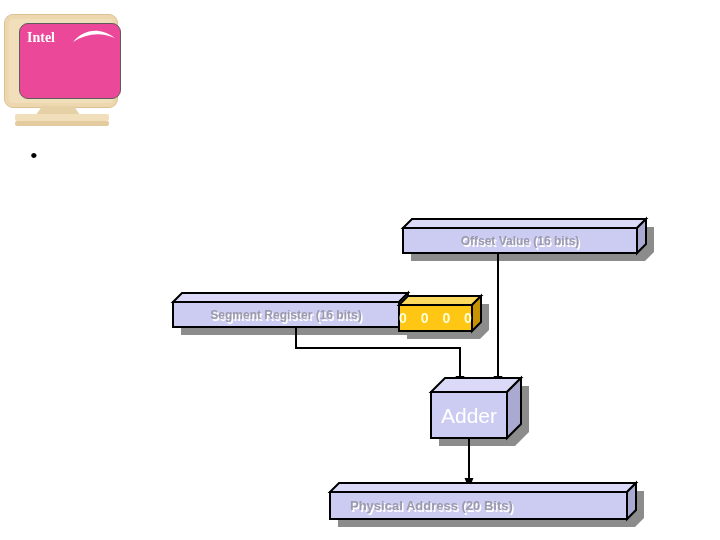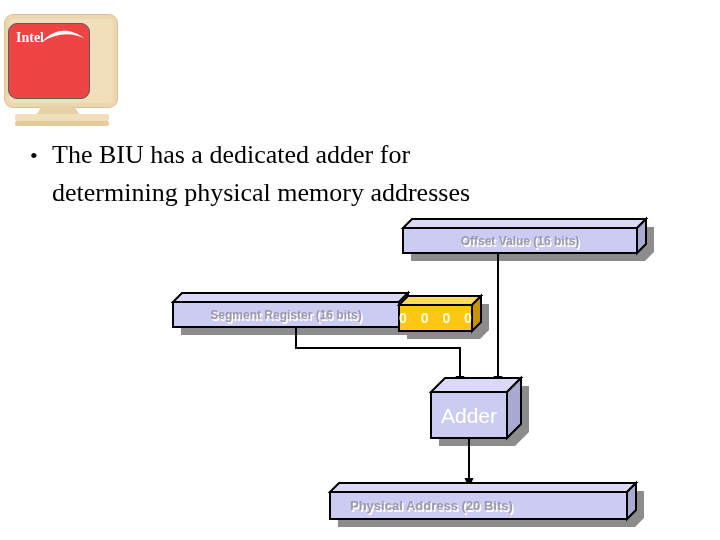--- a/index.html
+++ b/index.html
@@ -4,22 +4,22 @@
 <style>
   html,body{margin:0;padding:0;background:#fff;}
   #slide{position:relative;width:720px;height:540px;background:#ffffff;overflow:hidden;
          font-family:"Liberation Serif","DejaVu Serif",serif;}
 
   
   .monitor{position:absolute;left:0;top:0;width:130px;height:130px;}
   .monitor-case{position:absolute;left:4px;top:14px;width:112px;height:92px;
     background:#f1debb;border:1px solid #dcc094;border-radius:9px;
     box-shadow:inset 0 0 0 4px #ecd7ae;}
-  .monitor-screen{position:absolute;left:3px;top:8px;width:80px;height:74px;
-    background:#ef4444;border:1px solid #5c5c5c;border-radius:9px;}
+  .monitor-screen{position:absolute;left:14px;top:8px;width:80px;height:74px;
+    background:#ec4899;border:1px solid #5c5c5c;border-radius:9px;padding-left:20px;}
   .monitor-brand{position:absolute;left:7px;top:6px;color:#ffffff;
     font-weight:bold;font-size:14px;font-family:"Liberation Serif",serif;}
   .monitor-glare{position:absolute;right:3px;top:3px;}
   .monitor-neck{position:absolute;left:36px;top:106px;width:44px;height:9px;
     background:#e6d0a6;clip-path:polygon(14% 0,86% 0,100% 100%,0 100%);}
   .monitor-base{position:absolute;left:15px;top:114px;width:94px;height:7px;
     background:#f1debb;border-radius:2px;}
   .monitor-base-shadow{position:absolute;left:15px;top:121px;width:94px;height:5px;
     background:#e4cb9e;border-radius:2px;}
 
@@ -60,24 +60,20 @@
       </div>
     </div>
     <div class="monitor-neck"></div>
     <div class="monitor-base"></div>
     <div class="monitor-base-shadow"></div>
   </div>
 
 
   <div class="bullet">
     <span class="bullet-marker">•</span>
-    <div class="bullet-text">
-      <div>The BIU has a dedicated adder for</div>
-      <div>determining physical memory addresses</div>
-    </div>
   </div>
 
   <svg class="diagram" width="720" height="540" viewBox="0 0 720 540">
     <defs>
       <marker id="arrow" markerUnits="userSpaceOnUse" markerWidth="12" markerHeight="10" refX="10" refY="4.5" orient="auto">
         <path d="M0,0 L11,4.5 L0,9 Z" fill="#000000"></path>
       </marker>
     </defs>
 
     <polygon class="noline" points="411,236 420,227 654,227 654,252 645,261 411,261" fill="#8c8c8c"></polygon>

